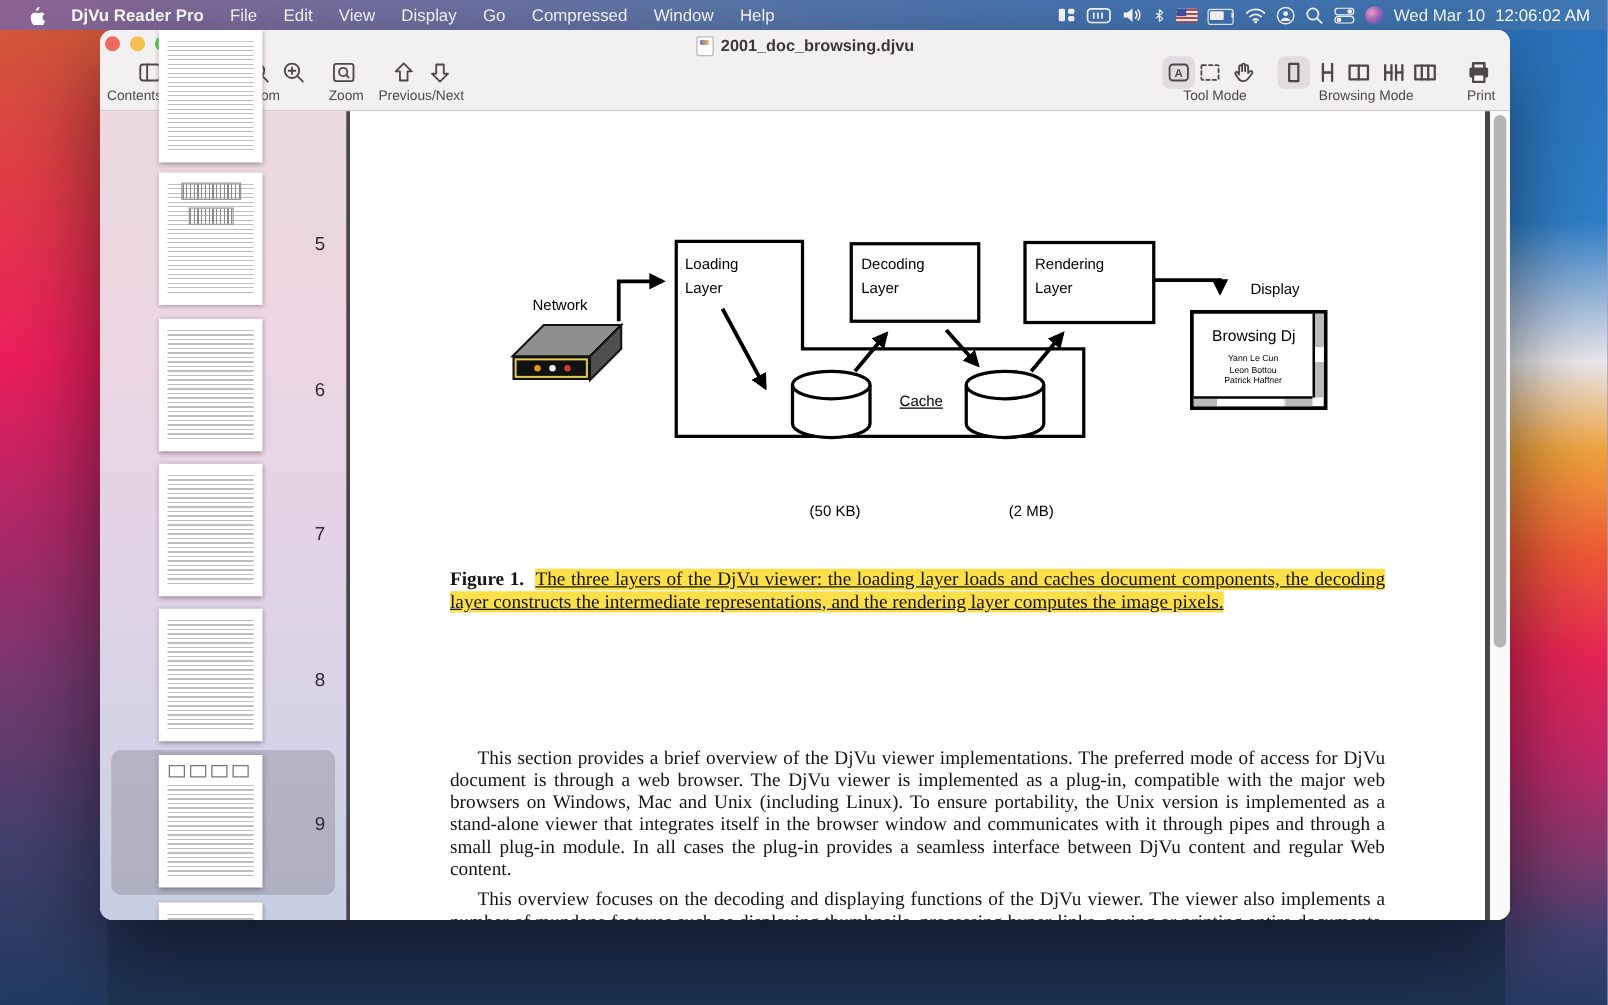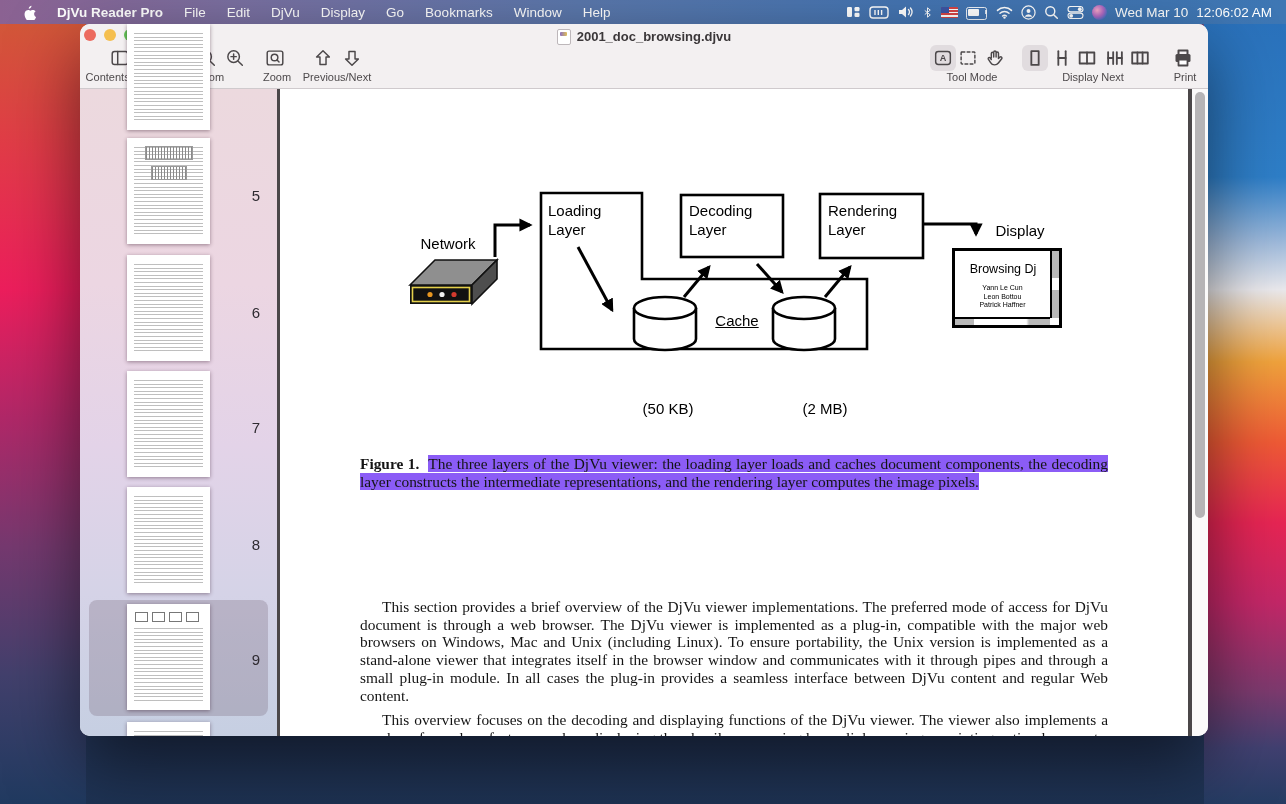--- a/index.html
+++ b/index.html
@@ -57,35 +57,35 @@
   .tdiag{position:absolute;top:6px;left:8px;right:8px;height:14px;display:flex;gap:4px;align-items:center;background:#fff;}
   .tdiag i{display:block;width:11px;height:8px;border:1px solid #777;}
   .pnum{position:absolute;left:158px;width:36px;text-align:center;font-size:15px;color:#2f2b31;}
 
   .divider-v{position:absolute;top:65px;bottom:0;background:#4b4749;}
   .scrolltrack{position:absolute;left:1112px;right:0;top:65px;bottom:0;background:#fbfafa;}
   .vthumb{position:absolute;left:3px;top:3px;width:10px;height:426px;border-radius:5px;background:#b6b4b6;}
 
   
   .docarea{position:absolute;left:200px;top:65px;width:908px;bottom:0;background:#fff;overflow:hidden;}
-  .fig-label{position:absolute;font-family:"Liberation Sans",sans-serif;font-size:15px;line-height:18.5px;color:#000;}
+  .fig-label{position:absolute;font-family:"Liberation Sans",sans-serif;font-size:12px;line-height:18.5px;color:#000;}
   .pre{white-space:pre-line;}
   .ctr{text-align:center;}
   .dispwin{position:absolute;left:672px;top:159px;width:110px;height:80px;border:3px solid #000;background:#fff;box-sizing:border-box;}
   .dw-title{position:absolute;top:11px;left:2px;right:10px;text-align:center;font-size:12.5px;white-space:nowrap;overflow:hidden;}
   .dw-authors{position:absolute;top:33px;left:0;right:9px;text-align:center;font-size:7px;line-height:8.5px;white-space:pre-line;}
   .dw-vscroll{position:absolute;right:0;top:0;bottom:7px;width:9px;border-left:2px solid #000;box-sizing:border-box;
     background:linear-gradient(180deg,#b9b9b9 0 40%,#fff 40% 58%,#b9b9b9 58% 100%);}
   .dw-hscroll{position:absolute;left:0;right:9px;bottom:0;height:8px;border-top:2px solid #000;box-sizing:border-box;
     background:linear-gradient(90deg,#b9b9b9 0 20%,#fff 20% 25%,#fff 25% 75%,#b9b9b9 78% 100%);}
 
   .serif{position:absolute;left:80px;width:748px;font-family:"Liberation Serif",serif;
     font-size:15.4px;line-height:17.7px;color:#141414;text-align:justify;}
   .indent{text-indent:22px;}
-  .hl{background:#8b5cf6;}
+  .hl{background:#fde047;text-decoration:underline;}
   .mono{font-family:"Liberation Mono",monospace;font-size:13.6px;}
   .sec-head{position:absolute;left:80px;width:748px;text-align:center;font-family:"Liberation Serif",serif;
     font-weight:bold;font-size:16.2px;color:#111;}
   .sub-head{position:absolute;left:80px;font-family:"Liberation Serif",serif;font-weight:bold;font-size:16px;color:#111;}
 </style>
 </head>
 <body>
 
 <div class="wall-left"></div>
 <div class="wall-right"></div>
@@ -93,24 +93,24 @@
 <div class="menubar">
   <div class="left">
     <span>
       <svg width="14" height="16" viewBox="0 0 17 20">
           <path fill="#fff" d="M11.6 2.1c.1 1-.3 1.9-.9 2.6-.6.7-1.6 1.2-2.5 1.1-.1-.9.4-1.9 1-2.5.6-.7 1.7-1.2 2.4-1.2zM14.9 12.5c0-2.2 1.8-3.2 1.9-3.3-1-1.5-2.6-1.7-3.2-1.7-1.4-.1-2.7.8-3.3.8-.7 0-1.8-.8-2.9-.8-1.5 0-2.9.9-3.7 2.2-1.6 2.7-.4 6.8 1.1 9 .7 1.1 1.6 2.3 2.8 2.3 1.1 0 1.5-.7 2.9-.7s1.7.7 2.9.7c1.2 0 2-1.1 2.7-2.2.9-1.3 1.2-2.5 1.2-2.6-.1 0-2.4-.9-2.4-3.7z"></path>
         </svg>
     </span>
     <span class="appname">DjVu Reader Pro</span>
     <span>File</span>
     <span>Edit</span>
-    <span>DjVu</span>
+    <span>View</span>
     <span>Display</span>
     <span>Go</span>
-    <span>Bookmarks</span>
+    <span>Compressed</span>
     <span>Window</span>
     <span>Help</span>
   </div>
   <div class="right">
     <span>
       <svg width="15" height="14" viewBox="0 0 15 14">
           <rect x="1" y="2" width="5" height="10" rx="1.2" fill="#fff"></rect>
           <rect x="8.5" y="2" width="5" height="4.2" rx="1.2" fill="#fff"></rect>
           <rect x="8.5" y="7.8" width="5" height="4.2" rx="1.2" fill="#fff"></rect>
         </svg>
@@ -292,21 +292,21 @@
           <rect x="4.5" y="8" width="15" height="8" rx="1.5" fill="#4c484a" stroke="none"></rect>
           <rect x="7.5" y="13.5" width="9" height="6" fill="#fff" stroke-width="1.8"></rect>
         </svg>
     </div>
 
     <div class="tlabel" style="left:42px;">Contents Pane</div>
     <div class="tlabel" style="left:130px;">Zoom</div>
     <div class="tlabel" style="left:197px;">Zoom</div>
     <div class="tlabel" style="left:257px;">Previous/Next</div>
     <div class="tlabel" style="left:892px;">Tool Mode</div>
-    <div class="tlabel" style="left:1013px;">Display Next</div>
+    <div class="tlabel" style="left:1013px;">Browsing Mode</div>
     <div class="tlabel" style="left:1105px;">Print</div>
   </div>
 
   <div class="sidebar">
     <div class="sel-row"></div>
 
     <div class="thumb" style="top:-65px;">
         <div class="tl-lines"></div>
       </div>
 

